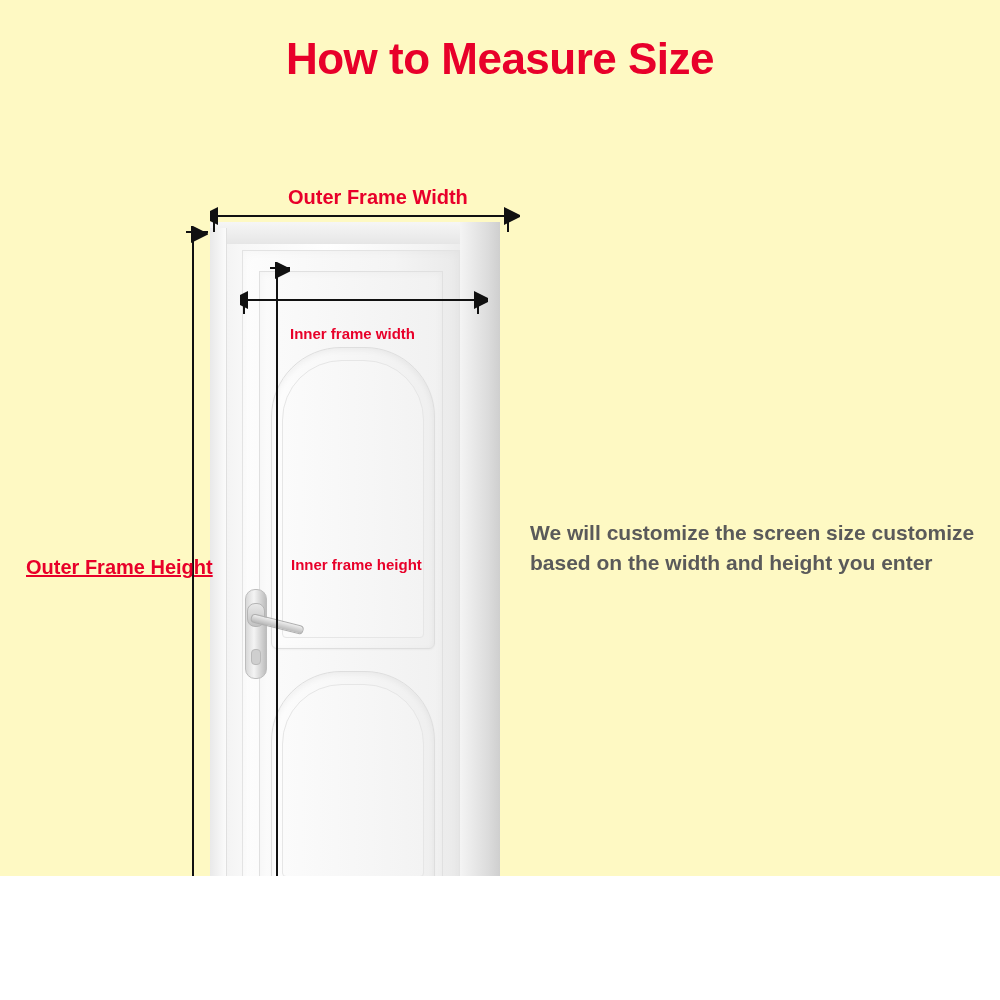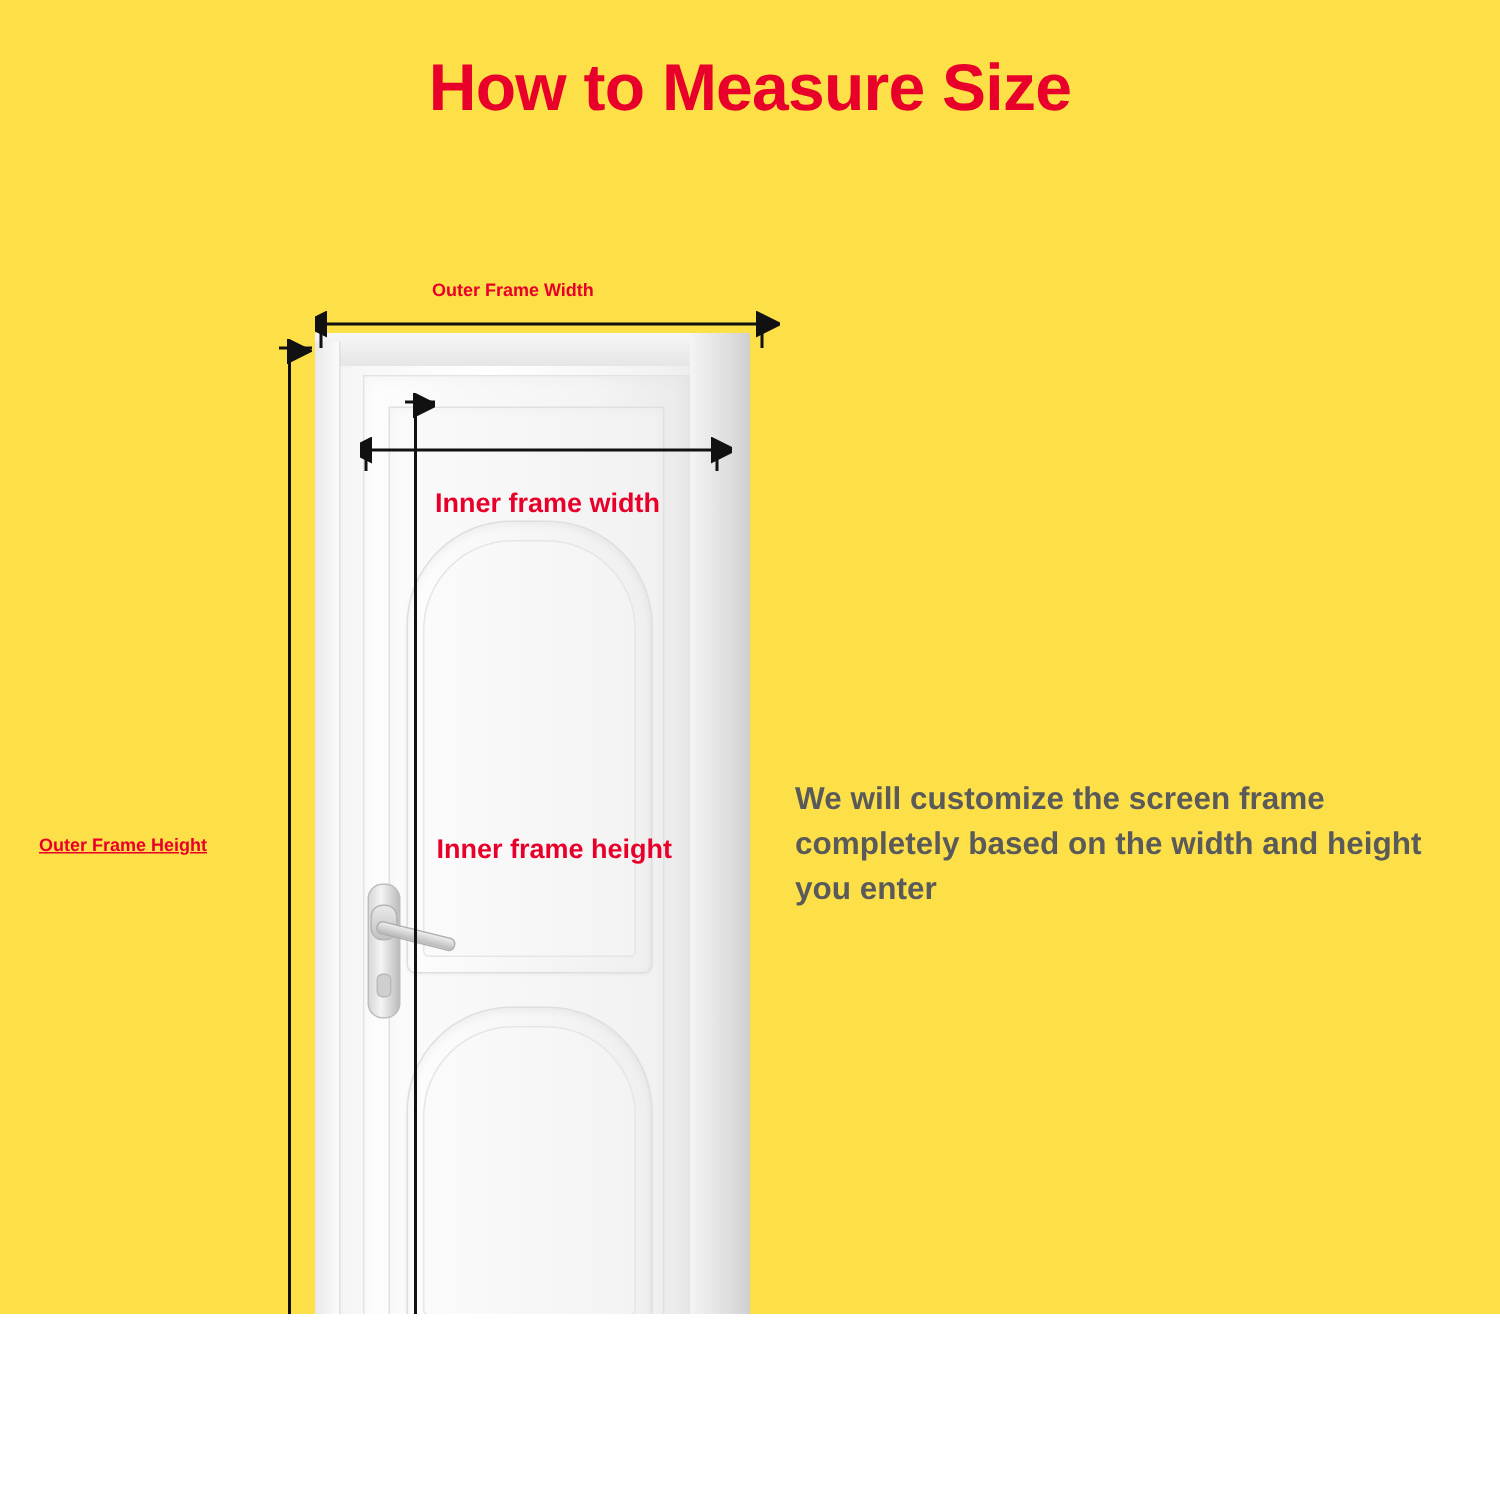--- a/index.html
+++ b/index.html
@@ -7,21 +7,21 @@
     padding: 0;
     background: #ffffff;
   }
   body {
     font-family: "Liberation Sans", sans-serif;
   }
   #page {
     position: relative;
     width: 1000px;
     height: 876px;
-    background: #fde047;
+    background: #fef9c3;
     overflow: hidden;
   }
 
   
   .title {
     position: absolute;
     top: 34px;
     left: 0;
     width: 1000px;
     text-align: center;
@@ -193,25 +193,25 @@
     top: 686px;
     width: 290px;
     height: 6px;
     background: linear-gradient(180deg,#dedede,#ffffff);
   }
 
   
   .dim-label {
     position: absolute;
     color: #e8002a;
-    font-size: 12px;
+    font-size: 20px;
     font-weight: bold;
     white-space: nowrap;
   }
-  .dim-label.sm { font-size: 18px; }
+  .dim-label.sm { font-size: 15px; }
   .arrow-h, .arrow-v {
     position: absolute;
   }
 
   
   .headline {
     position: absolute;
     left: 530px;
     top: 385px;
     width: 460px;
@@ -297,15 +297,15 @@
   </svg>
   <div class="dim-label" style="left:26px; top:556px;text-decoration:underline;">Outer Frame Height</div>
 
   <svg class="arrow-v" style="left:264px; top:262px;" width="26" height="646" viewBox="0 0 26 646">
     <line x1="13" y1="8" x2="13" y2="638" stroke="#111" stroke-width="2" marker-start="url(#avT)" marker-end="url(#avB)"></line>
     <line x1="6" y1="6" x2="26" y2="6" stroke="#111" stroke-width="2"></line>
     <line x1="6" y1="640" x2="26" y2="640" stroke="#111" stroke-width="2"></line>
   </svg>
   <div class="dim-label sm" style="left:291px; top:556px;">Inner frame height</div>
 
-  <div class="subtext">We will customize the screen frame completely based on the width and height you enter</div>
+  <div class="subtext">We will customize the screen size customize based on the width and height you enter</div>
 
 </div>
 
 </body></html>

